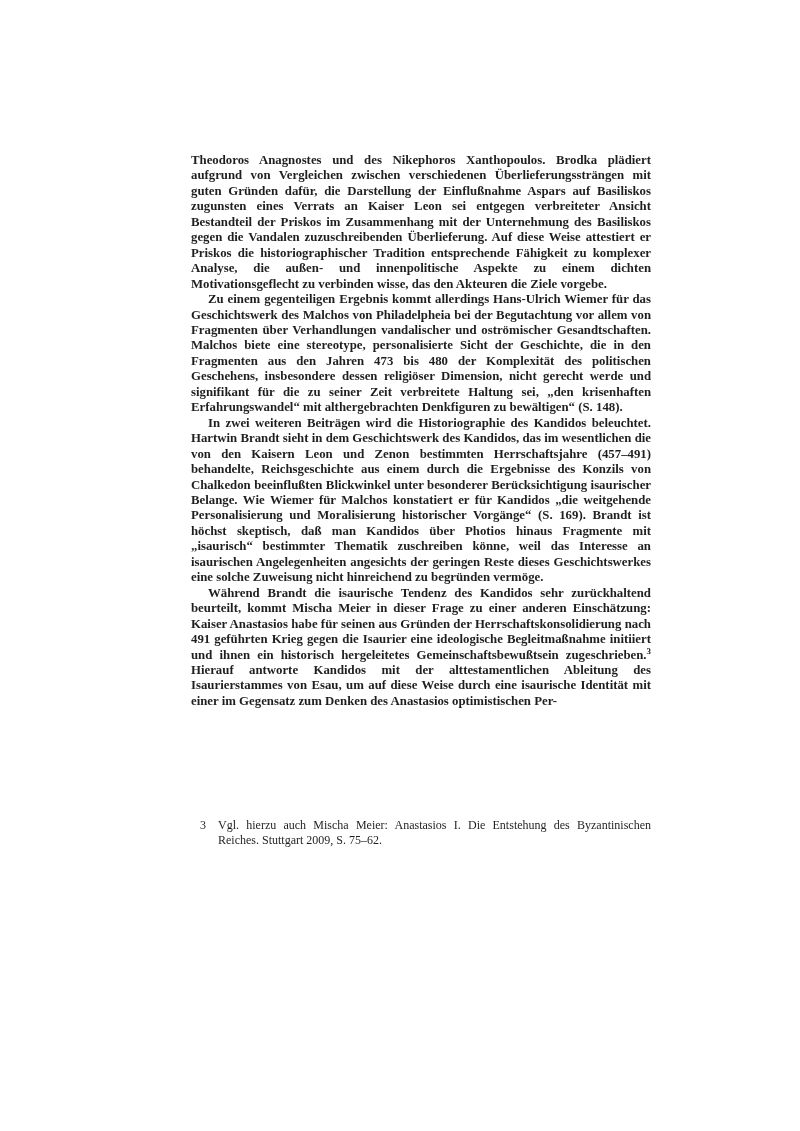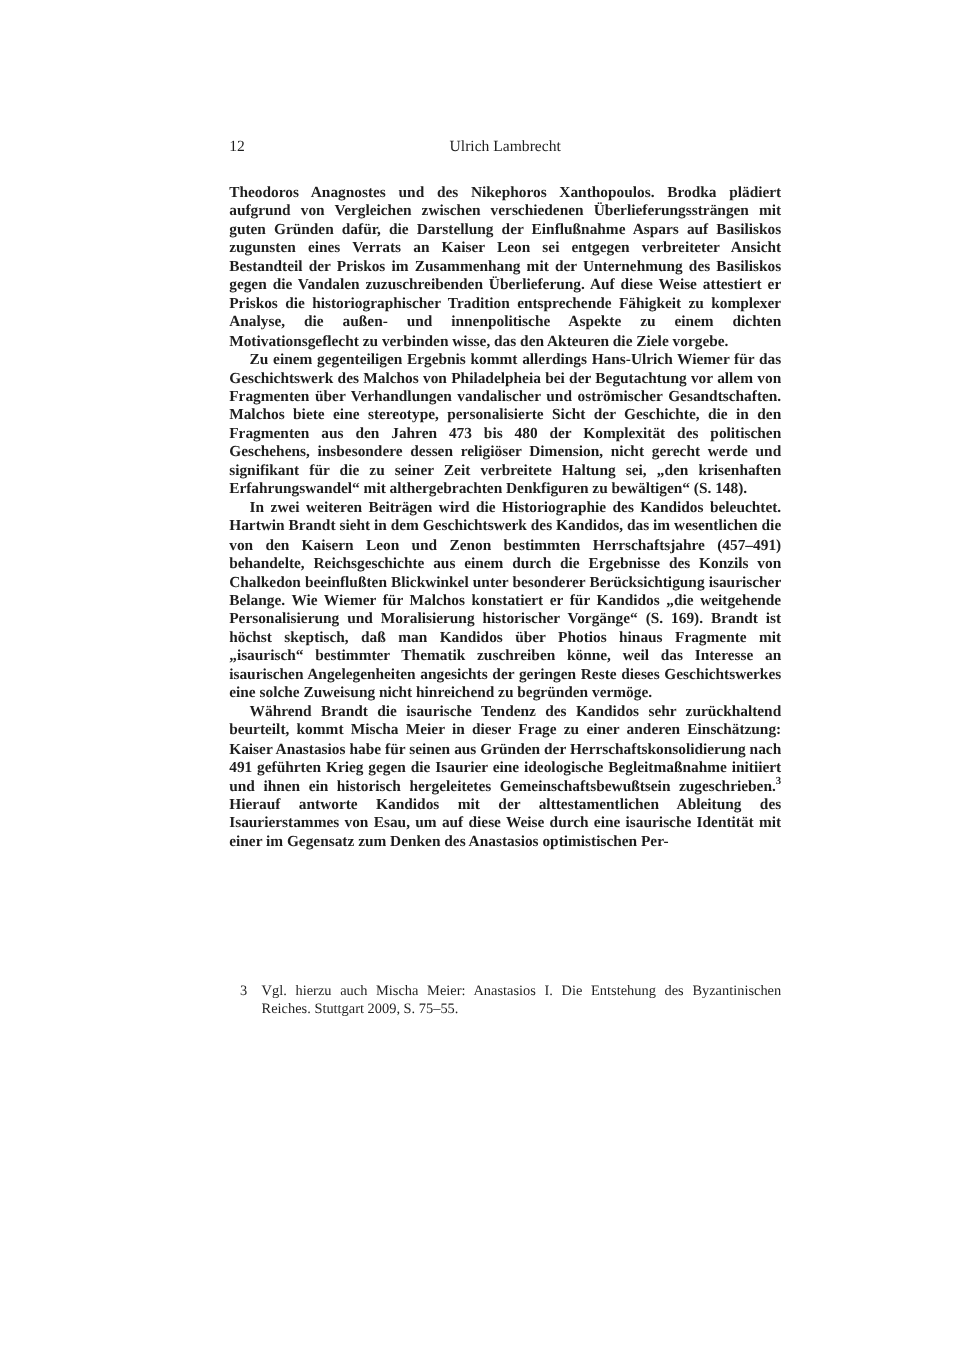--- a/index.html
+++ b/index.html
@@ -76,32 +76,28 @@
     position: absolute;
     left: 9px;
     top: 0;
   }
 </style>
 </head>
 <body>
 
 <div class="page">
 
-  <header class="running-header">
-    <span class="page-number">12</span>
-    <span class="running-head">Ulrich Lambrecht</span>
-  </header>
 
   <main class="text-block">
     <p class="para">Theodoros Anagnostes und des Nikephoros Xanthopoulos. Brodka plädiert aufgrund von Vergleichen zwischen verschiedenen Überlieferungssträngen mit guten Gründen dafür, die Darstellung der Einflußnahme Aspars auf Basiliskos zugunsten eines Verrats an Kaiser Leon sei entgegen verbreiteter Ansicht Bestandteil der Priskos im Zusammenhang mit der Unternehmung des Basiliskos gegen die Vandalen zuzuschreibenden Überlieferung. Auf diese Weise attestiert er Priskos die historiographischer Tradition entsprechende Fähigkeit zu komplexer Analyse, die außen- und innenpolitische Aspekte zu einem dichten Motivationsgeflecht zu verbinden wisse, das den Akteuren die Ziele vorgebe.</p>
     <p class="para indent">Zu einem gegenteiligen Ergebnis kommt allerdings Hans-Ulrich Wiemer für das Geschichtswerk des Malchos von Philadelpheia bei der Begutachtung vor allem von Fragmenten über Verhandlungen vandalischer und oströmischer Gesandtschaften. Malchos biete eine stereotype, personalisierte Sicht der Geschichte, die in den Fragmenten aus den Jahren 473 bis 480 der Komplexität des politischen Geschehens, insbesondere dessen religiöser Dimension, nicht gerecht werde und signifikant für die zu seiner Zeit verbreitete Haltung sei, „den krisenhaften Erfahrungswandel“ mit althergebrachten Denkfiguren zu bewältigen“ (S. 148).</p>
     <p class="para indent">In zwei weiteren Beiträgen wird die Historiographie des Kandidos beleuchtet. Hartwin Brandt sieht in dem Geschichtswerk des Kandidos, das im wesentlichen die von den Kaisern Leon und Zenon bestimmten Herrschaftsjahre (457–491) behandelte, Reichsgeschichte aus einem durch die Ergebnisse des Konzils von Chalkedon beeinflußten Blickwinkel unter besonderer Berücksichtigung isaurischer Belange. Wie Wiemer für Malchos konstatiert er für Kandidos „die weitgehende Personalisierung und Moralisierung historischer Vorgänge“ (S. 169). Brandt ist höchst skeptisch, daß man Kandidos über Photios hinaus Fragmente mit „isaurisch“ bestimmter Thematik zuschreiben könne, weil das Interesse an isaurischen Angelegenheiten angesichts der geringen Reste dieses Geschichtswerkes eine solche Zuweisung nicht hinreichend zu begründen vermöge.</p>
     <p class="para indent"><span>Während Brandt die isaurische Tendenz des Kandidos sehr zurückhaltend beurteilt, kommt Mischa Meier in dieser Frage zu einer anderen Einschätzung: Kaiser Anastasios habe für seinen aus Gründen der Herrschaftskonsolidierung nach 491 geführten Krieg gegen die Isaurier eine ideologische Begleitmaßnahme initiiert und ihnen ein historisch hergeleitetes Gemeinschaftsbewußtsein zugeschrieben.</span><sup class="fn-marker">3</sup><span> Hierauf antworte Kandidos mit der alttestamentlichen Ableitung des Isaurierstammes von Esau, um auf diese Weise durch eine isaurische Identität mit einer im Gegensatz zum Denken des Anastasios optimistischen Per-</span></p>
   </main>
 
   <footer class="footnote-area">
     <div class="footnote">
       <span class="fn-number">3</span>
-      <span class="fn-text">Vgl. hierzu auch Mischa Meier: Anastasios I. Die Entstehung des Byzantinischen Reiches. Stuttgart 2009, S. 75–55.</span>
+      <span class="fn-text">Vgl. hierzu auch Mischa Meier: Anastasios I. Die Entstehung des Byzantinischen Reiches. Stuttgart 2009, S. 75–62.</span>
     </div>
   </footer>
 
 </div>
 
 </body></html>

